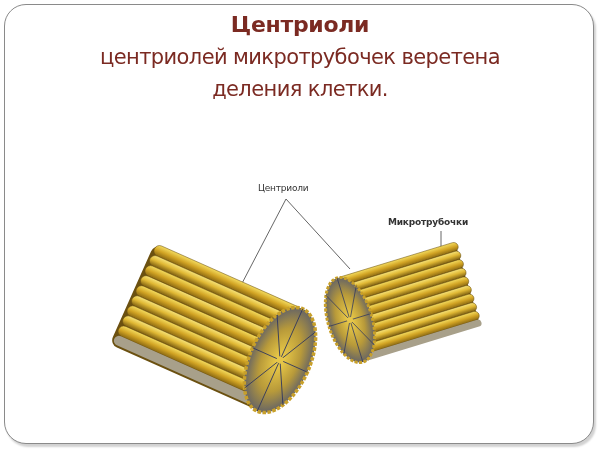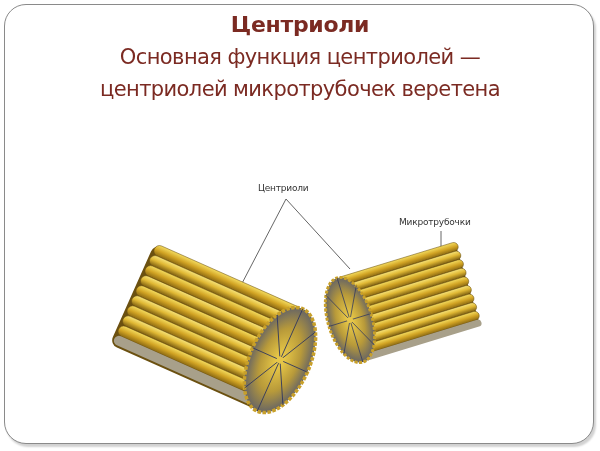--- a/index.html
+++ b/index.html
@@ -17,28 +17,28 @@
   .label { position: absolute; font-family: "DejaVu Sans", sans-serif; font-size: 9px; color: #333; letter-spacing: -0.2px; }
 </style>
 </head>
 <body>
 
 <div class="frame"></div>
 
 <div class="title-block">
   <div class="title">Центриоли</div>
   <div class="subtitle">
-    <div>Основная функция центриолей —</div>
     <div>центриолей микротрубочек веретена</div>
+    <div>деления клетки.</div>
   </div>
 </div>
 
 <div class="diagram">
   <div class="label" style="left:258px; top:23px;">Центриоли</div>
-  <div class="label" style="left:399px; top:57px;">Микротрубочки</div>
+  <div class="label" style="left:388px; top:57px;font-weight:bold;">Микротрубочки</div>
 
   <svg width="600" height="291" viewBox="0 160 600 291" xmlns="http://www.w3.org/2000/svg" style="position:absolute;left:0;top:0;">
     <defs>
       <linearGradient id="tubeG" x1="0" y1="0" x2="0" y2="1">
         <stop offset="0" stop-color="#f6e37a"></stop>
         <stop offset="0.45" stop-color="#e0b834"></stop>
         <stop offset="1" stop-color="#7a5c10"></stop>
       </linearGradient>
       <linearGradient id="tubeG2" x1="0" y1="0" x2="0" y2="1">
         <stop offset="0" stop-color="#f4dc60"></stop>

